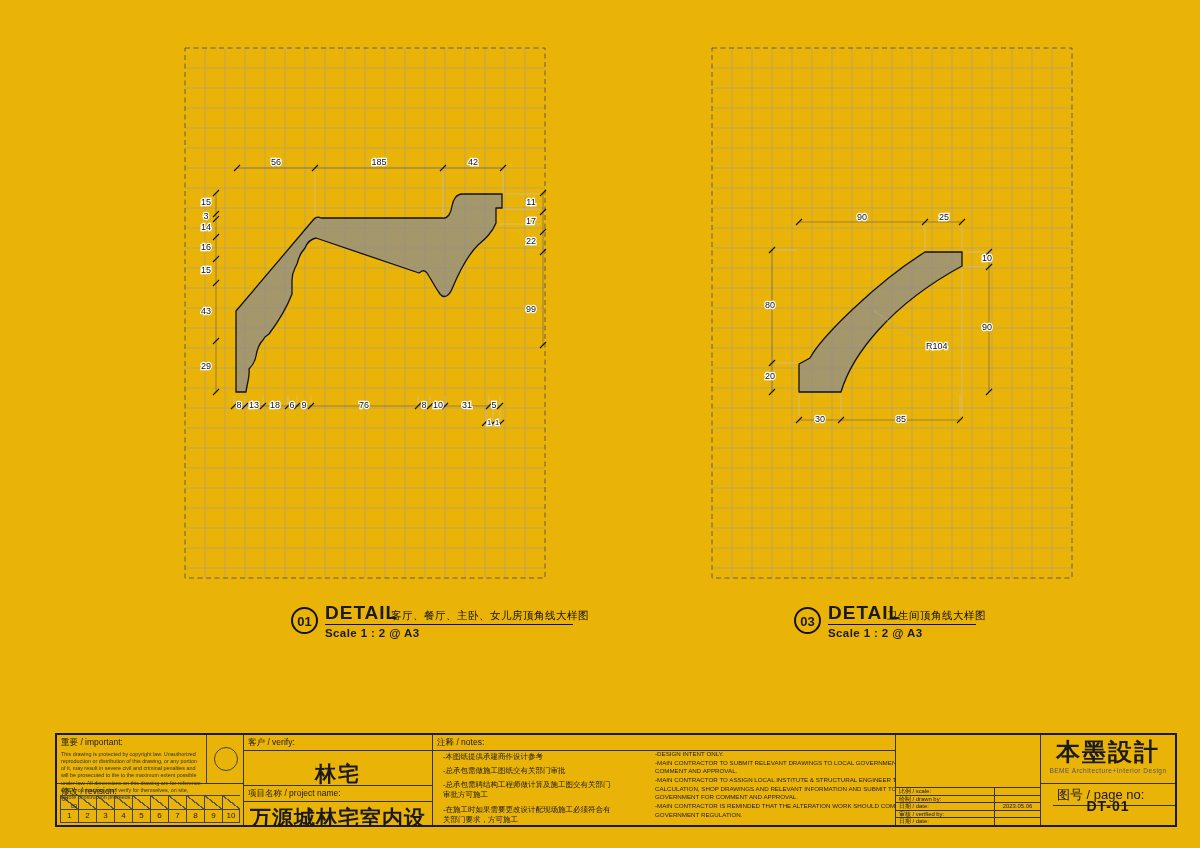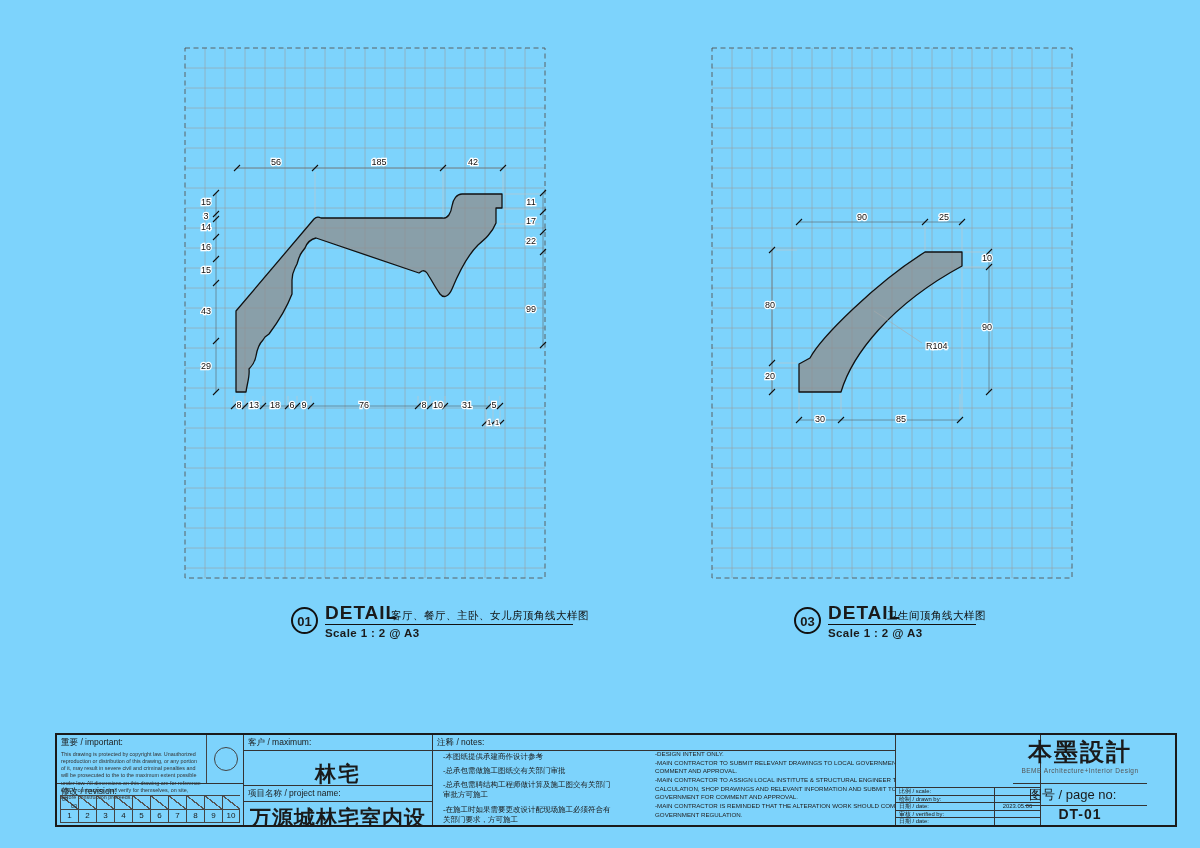--- a/index.html
+++ b/index.html
@@ -1,17 +1,17 @@
 <!DOCTYPE html>
 <html><head>
 <meta charset="utf-8">
 <style>
   html,body{margin:0;padding:0;background:#ffffff;}
   body{font-family:"Liberation Sans","DejaVu Sans",sans-serif;color:#1a1a1a;}
-  #sheet{position:relative;width:1200px;height:848px;background:#7dd3fc;overflow:hidden;}
+  #sheet{position:relative;width:1200px;height:848px;background:#eab308;overflow:hidden;}
   #draw-layer{position:absolute;left:0;top:0;}
 
   
   .dcircle{position:absolute;width:27px;height:27px;border:2px solid #111;border-radius:50%;
     text-align:center;line-height:25px;font-size:13px;font-weight:700;box-sizing:border-box;}
   .dword{position:absolute;font-size:19px;font-weight:700;letter-spacing:1px;}
   .dcaption{position:absolute;font-size:10.5px;letter-spacing:0.5px;color:#111;}
   .dunderline{position:absolute;height:0;border-top:1.6px solid #111;}
   .dscale{position:absolute;font-size:11.5px;font-weight:700;letter-spacing:0.4px;}
 
@@ -35,21 +35,21 @@
   .rev00b{position:absolute;right:1px;bottom:0;font-size:5.5px;}
   .bigval{font-size:21px;font-weight:700;text-align:center;letter-spacing:2px;}
   .noteszh{position:absolute;left:10px;top:17px;width:170px;font-size:7.5px;line-height:1.35;}
   .noteszh div{margin-bottom:4px;}
   .notesen{position:absolute;left:222px;top:15px;width:292px;font-size:6.2px;line-height:1.4;color:#222;}
   .fieldrow{display:flex;border-top:1px solid #333;height:7.6px;box-sizing:border-box;}
   .fieldrow .fl{width:95px;padding-left:3px;font-size:5.9px;line-height:7px;white-space:nowrap;overflow:hidden;}
   .fieldrow .fv{flex:1;border-left:1px solid #333;font-size:5.9px;line-height:7px;text-align:center;white-space:nowrap;}
   .logoname{text-align:center;font-size:24px;font-weight:700;letter-spacing:2px;line-height:30px;margin-top:2px;}
   .logosub{text-align:center;font-size:6.5px;color:#555;letter-spacing:0.5px;}
-  .pagenoval{text-align:center;font-size:14px;font-weight:700;letter-spacing:1px;margin-top:8px;}
+  .pagenoval{text-align:center;font-size:14px;font-weight:700;letter-spacing:1px;}
 </style>
 </head>
 <body>
 
 <div id="sheet">
 
   <svg id="draw-layer" width="1200" height="848" viewBox="0 0 1200 848">
       <g>
         <line x1="205" y1="48" x2="205" y2="578" stroke="#9a9a9a" stroke-width="0.55"></line>
         <line x1="225" y1="48" x2="225" y2="578" stroke="#9a9a9a" stroke-width="0.55"></line>
@@ -341,21 +341,21 @@
           <div class="revcell revnum" style="width: 10%;">7</div>
           <div class="revcell revnum" style="width: 10%;">8</div>
           <div class="revcell revnum" style="width: 10%;">9</div>
           <div class="revcell revnum" style="width: 10%;">10</div>
         </div>
     </div>
 
     <div class="sec" style="left:187px;width:188px;">
       <div class="sec-head" style="border-bottom:1px solid #333;">
         <span>客户</span>
-        <span class="en">/ maximum:</span>
+        <span class="en">/ verify:</span>
       </div>
       <div class="bigval" style="margin-top:9px;">林宅</div>
       <div class="hline" style="top:50px;"></div>
       <div class="sec-head" style="position:absolute;top:51px;left:0;right:0;border-bottom:1px solid #333;">
         <span>项目名称</span>
         <span class="en">/ project name:</span>
       </div>
       <div class="bigval" style="position:absolute;top:69px;left:0;right:0;letter-spacing:1px;">万源城林宅室内设计项目</div>
     </div>
 
@@ -396,21 +396,21 @@
             <div class="fl">审核 / verified by:</div>
             <div class="fv"></div>
           </div>
           <div class="fieldrow">
             <div class="fl">日期 / date:</div>
             <div class="fv"></div>
           </div>
         </div>
     </div>
 
-    <div class="sec" style="left:956px;width:134px;">
+    <div class="sec" style="left:984px;width:134px;">
       <div class="logoname">本墨設計</div>
       <div class="logosub">BEME  Architecture+Interior  Design</div>
       <div class="hline" style="top:48px;"></div>
       <div class="sec-head" style="position:absolute;top:49px;left:0;right:0;border-bottom:1px solid #333;font-size:13px;margin-left:12px;">图号 / page no:</div>
       <div class="pagenoval" style="position:absolute;top:63px;left:0;right:0;">DT-01</div>
     </div>
   </div>
 </div>
 
 </body></html>

